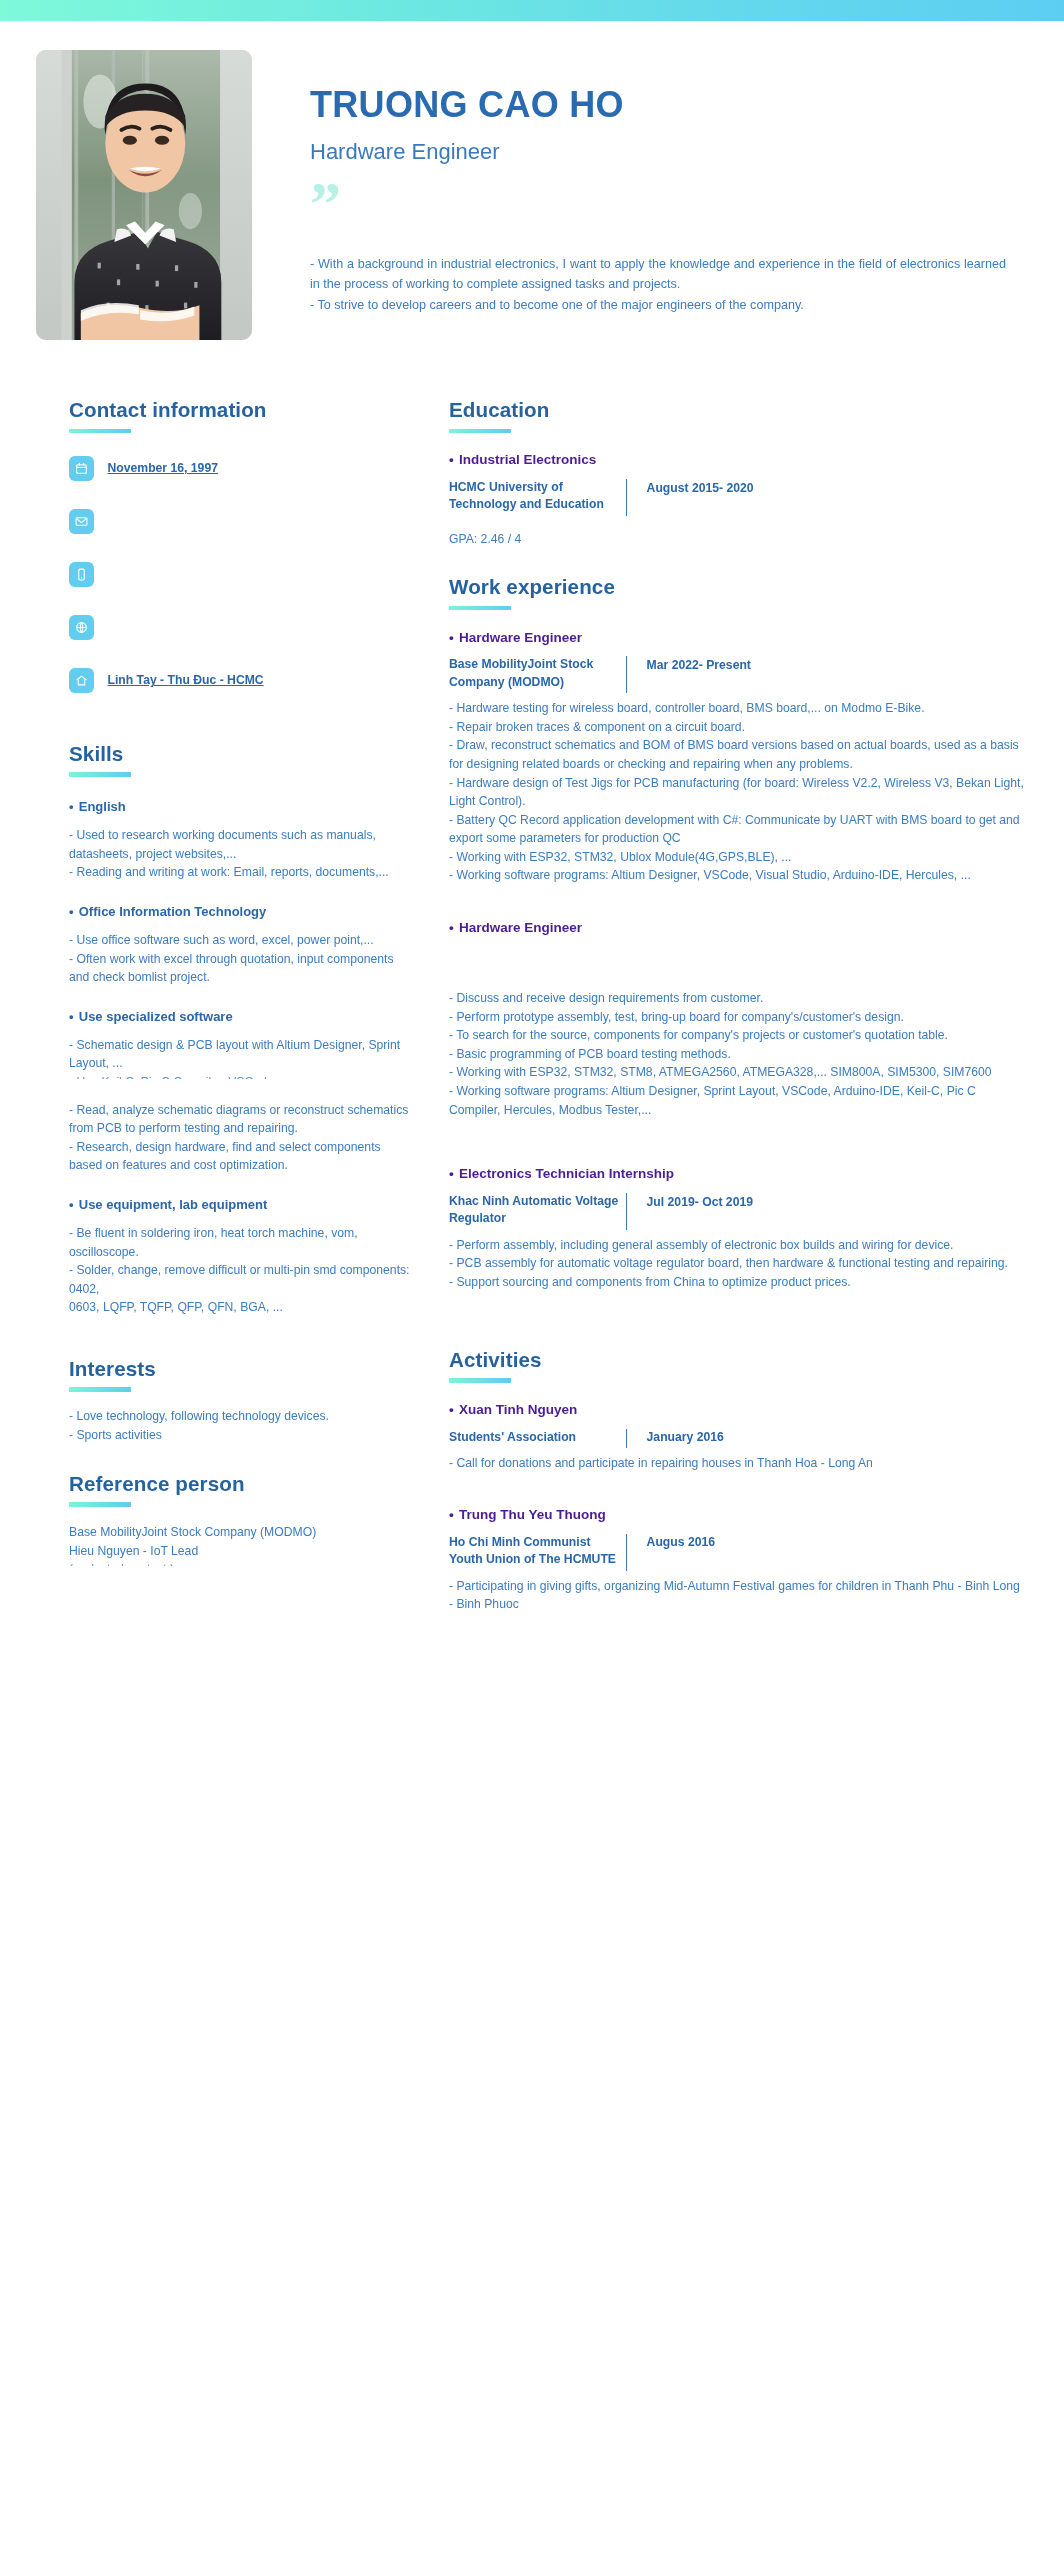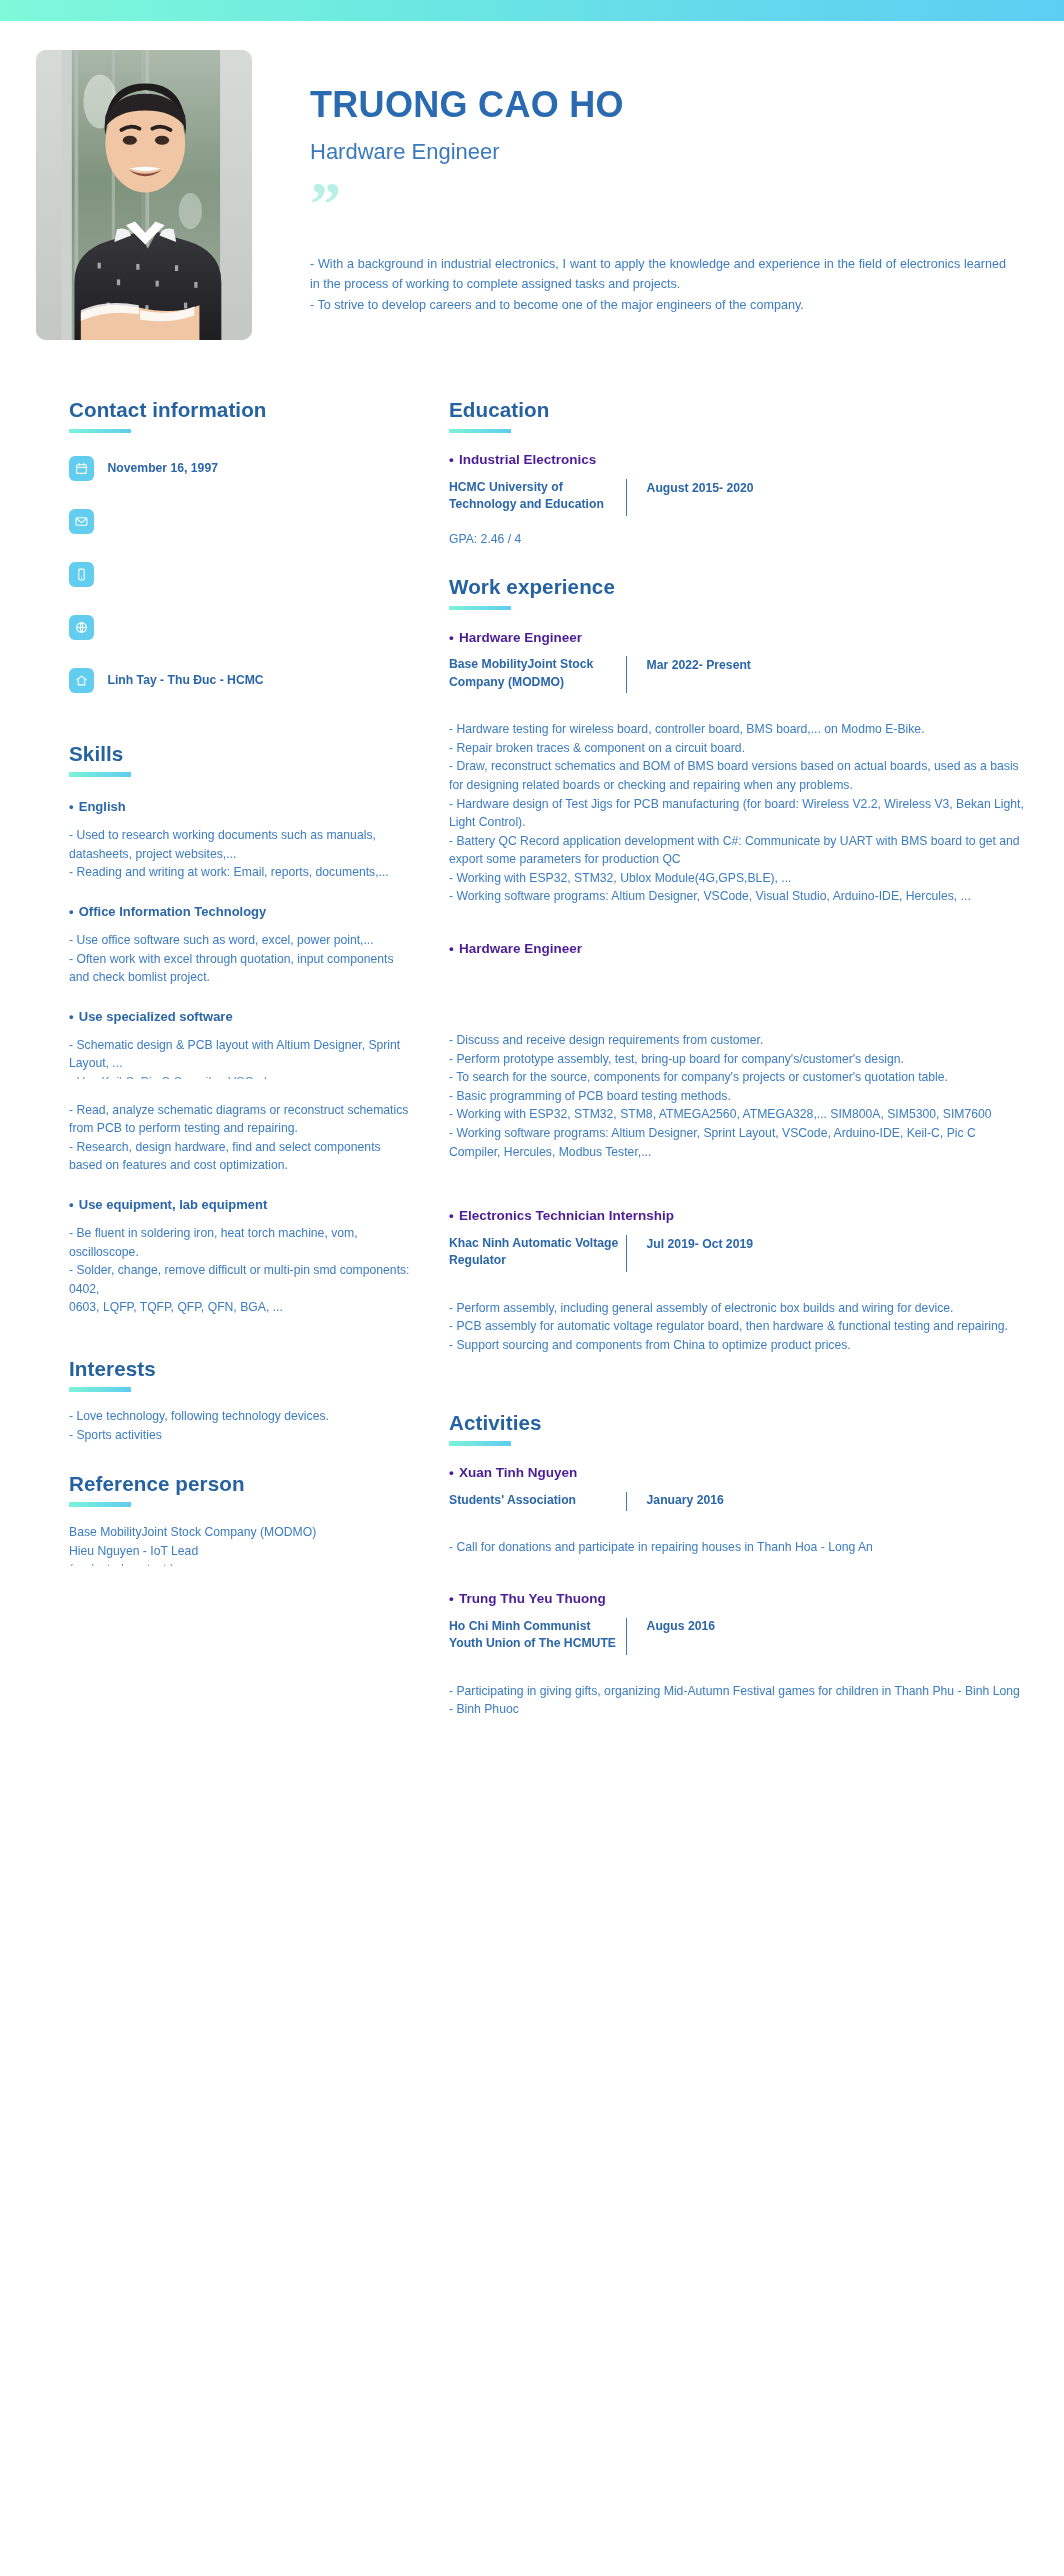--- a/index.html
+++ b/index.html
@@ -154,20 +154,21 @@
   }
 
   .contact-icon svg { width: 13px; height: 13px; display: block; }
 
   .contact-value {
     margin-left: 14px;
     font-size: 12.2px;
     font-weight: 700;
     color: #2a66a8;
     white-space: nowrap;
+    text-decoration: underline;
   }
 
   .contact-value.redacted { color: transparent; }
 
   
   .block { margin-top: 22px; }
 
   .block-title {
     font-size: 13px;
     font-weight: 700;
@@ -240,21 +241,21 @@
   .entry-meta.blank .entry-divider { background: transparent; }
 
   .entry-sub {
     margin-top: 14px;
     font-size: 12.2px;
     color: #3c7cc0;
     line-height: 1.5;
   }
 
   .entry-body {
-    margin-top: 27px;
+    margin-top: 6px;
     font-size: 12.2px;
     line-height: 1.52;
     color: #3c7cc0;
   }
 
   .entry-body .ln { display: block; }
 
   .spacer-sm { height: 15.5px; }
   .spacer-md { height: 28px; }
   .spacer-lg { height: 41px; }

